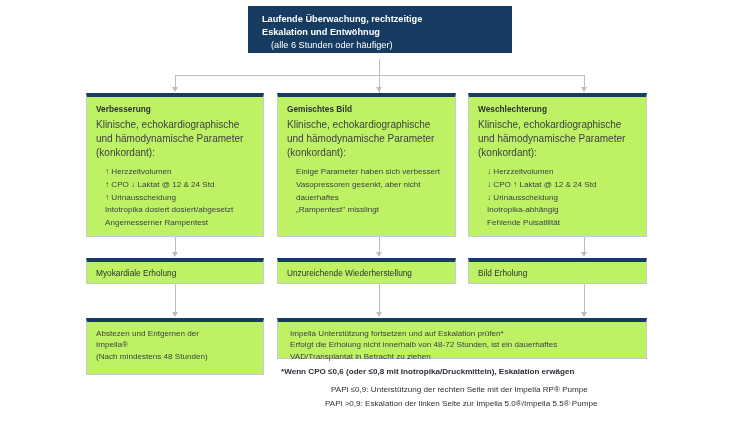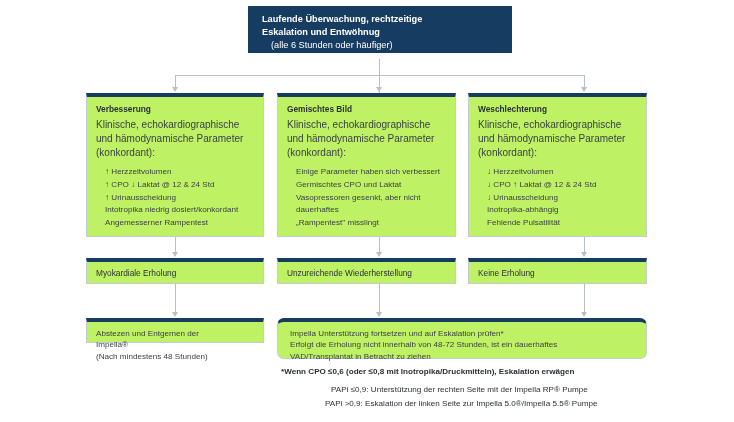--- a/index.html
+++ b/index.html
@@ -65,27 +65,26 @@
   .col1{left:86px;width:178px;}
   .col2{left:277px;width:179px;}
   .col3{left:468px;width:179px;}
 
   .r1{top:93px;height:144px;padding:7px 9px 0 9px;}
   .r2{top:258px;height:26px;padding:6px 9px 0 9px;}
 
   .r2 .box-title{font-weight:normal;font-size:8.3px;margin:0;}
 
   .bottom-left{
-    left:86px;width:178px;top:318px;height:25px;
+    left:86px;width:178px;top:318px;height:57px;
     padding:6px 10px 0 9px;
   }
   .bottom-wide{
     left:277px;width:370px;top:318px;height:41px;
     padding:6px 9px 16px 12px;
-    border-radius:7px;
   }
   .bottom-left .box-para,.bottom-wide .box-para{font-size:8.1px;line-height:1.41;}
 
   
   .vline{position:absolute;width:1px;background:#b9bfc6;}
   .hline{position:absolute;height:1px;background:#b9bfc6;}
   .arrowhead{
     position:absolute;
     width:0;height:0;
     border-left:3.5px solid transparent;
@@ -123,31 +122,30 @@
   <div class="arrowhead" style="left:376px;top:87px;"></div>
   <div class="arrowhead" style="left:581px;top:87px;"></div>
 
   <div class="box col1 r1">
     <div class="box-title">Verbesserung</div>
     <p class="box-para">Klinische, echokardiographische und hämodynamische Parameter (konkordant):</p>
     <ul class="box-list">
       <li>↑ Herzzeitvolumen</li>
       <li>↑ CPO ↓ Laktat @ 12 &amp; 24 Std</li>
       <li>↑ Urinausscheidung</li>
-      <li>Intotropika niedrig dosiert/konkordant</li>
+      <li>Intotropika dosiert dosiert/abgesetzt</li>
       <li>Angemesserner Rampentest</li>
     </ul>
   </div>
 
   <div class="box col2 r1">
     <div class="box-title">Gemischtes Bild</div>
     <p class="box-para">Klinische, echokardiographische und hämodynamische Parameter (konkordant):</p>
     <ul class="box-list">
       <li>Einige Parameter haben sich verbessert</li>
-      <li>Germischtes CPO und Laktat</li>
       <li>Vasopressoren gesenkt, aber nicht</li>
       <li>dauerhaftes</li>
       <li>„Rampentest" misslingt</li>
     </ul>
   </div>
 
   <div class="box col3 r1">
     <div class="box-title">Weschlechterung</div>
     <p class="box-para">Klinische, echokardiographische und hämodynamische Parameter (konkordant):</p>
     <ul class="box-list">
@@ -166,21 +164,21 @@
   <div class="arrowhead" style="left:376px;top:252px;"></div>
   <div class="arrowhead" style="left:581px;top:252px;"></div>
 
   <div class="box col1 r2">
     <div class="box-title">Myokardiale Erholung</div>
   </div>
   <div class="box col2 r2">
     <div class="box-title">Unzureichende Wiederherstellung</div>
   </div>
   <div class="box col3 r2">
-    <div class="box-title">Keine Erholung</div>
+    <div class="box-title">Bild Erholung</div>
   </div>
 
   <div class="vline" style="left:175px;top:284px;height:28px;"></div>
   <div class="vline" style="left:379px;top:284px;height:28px;"></div>
   <div class="vline" style="left:584px;top:284px;height:28px;"></div>
   <div class="arrowhead" style="left:172px;top:312px;"></div>
   <div class="arrowhead" style="left:376px;top:312px;"></div>
   <div class="arrowhead" style="left:581px;top:312px;"></div>
 
   <div class="box bottom-left">

